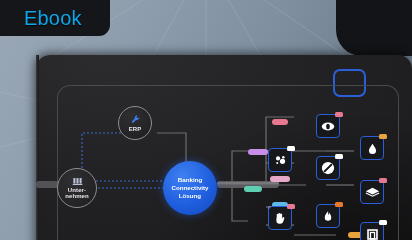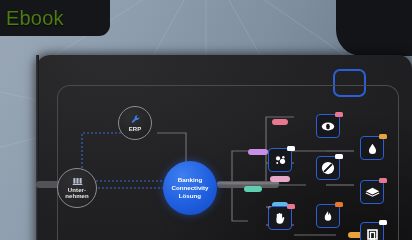--- a/index.html
+++ b/index.html
@@ -37,24 +37,24 @@
     position: absolute;
     left: 0; top: 0;
     width: 110px; height: 36px;
     background: #15161a;
     border-bottom-right-radius: 11px;
     display: flex;
     align-items: center;
     z-index: 9;
   }
   .ebook-tab-label {
-    color: #4d7c0f;
+    color: #0ea5e9;
     font-size: 20px;
     letter-spacing: .2px;
-    padding-left: 6px;
+    padding-left: 24px;
     line-height: 1;
     text-shadow: 0 1px 1px rgba(0,0,0,.7);
   }
 
   
   .device-panel {
     position: absolute;
     left: 36px; top: 55px;
     width: 376px; height: 196px;
     background:

